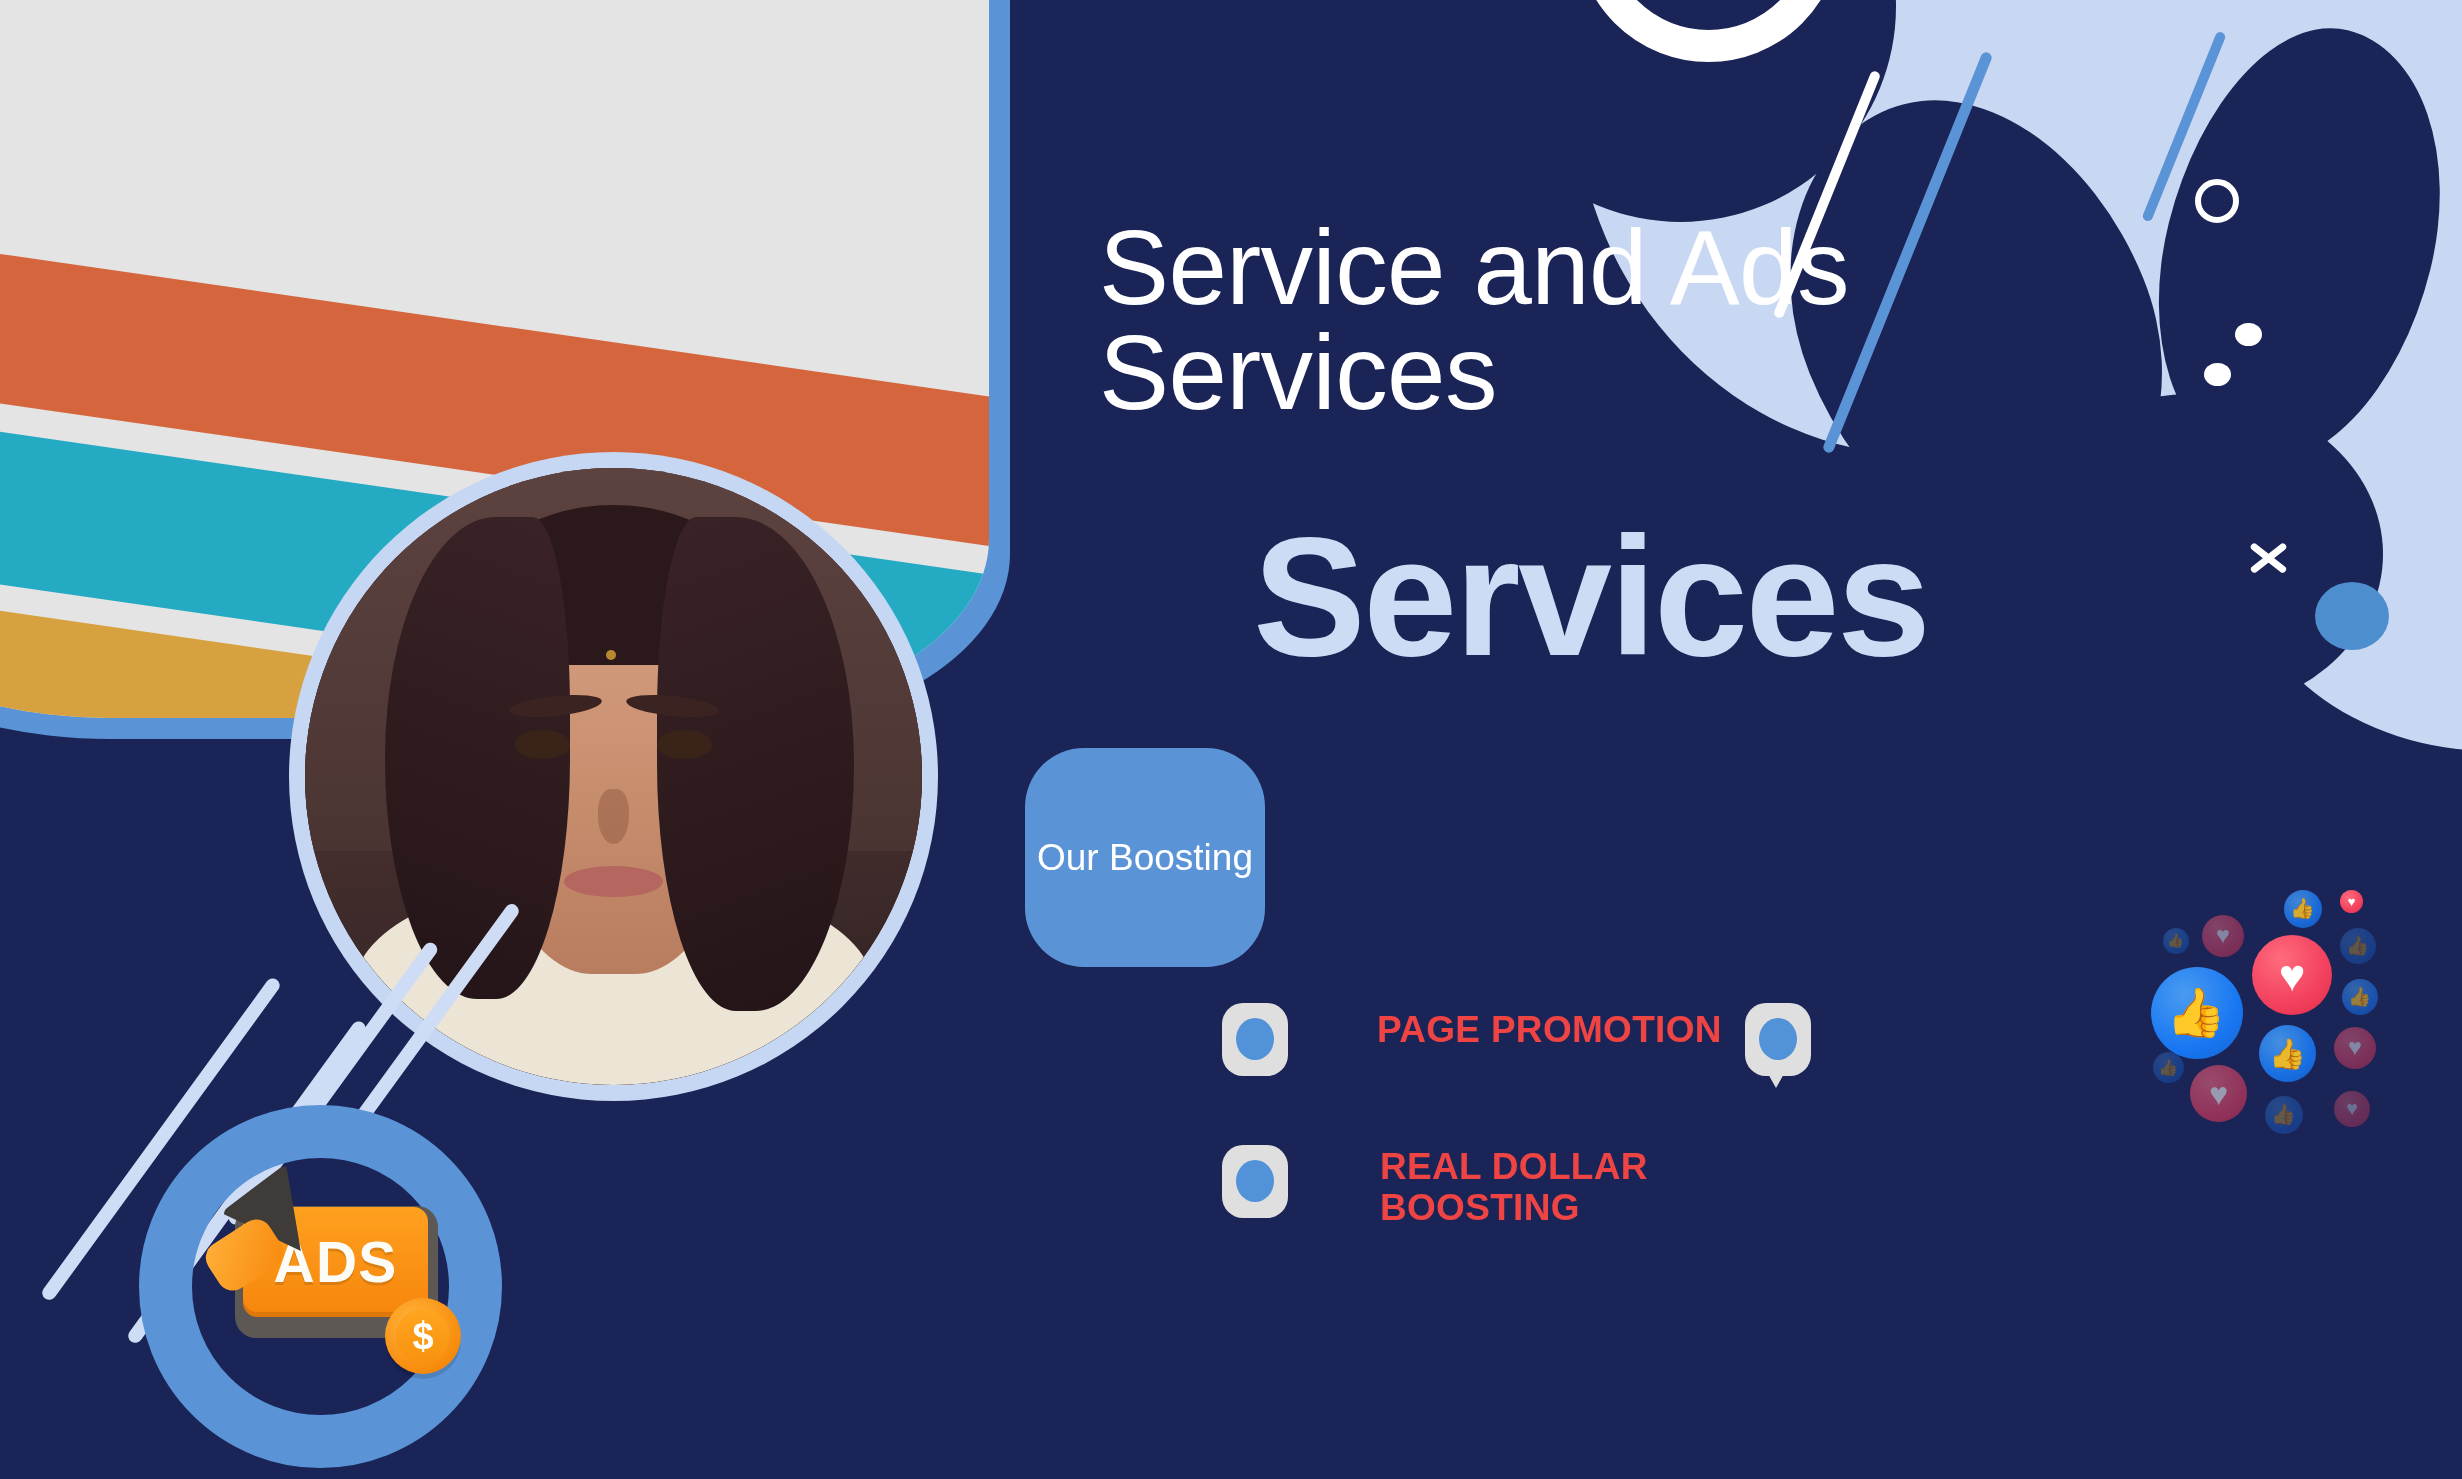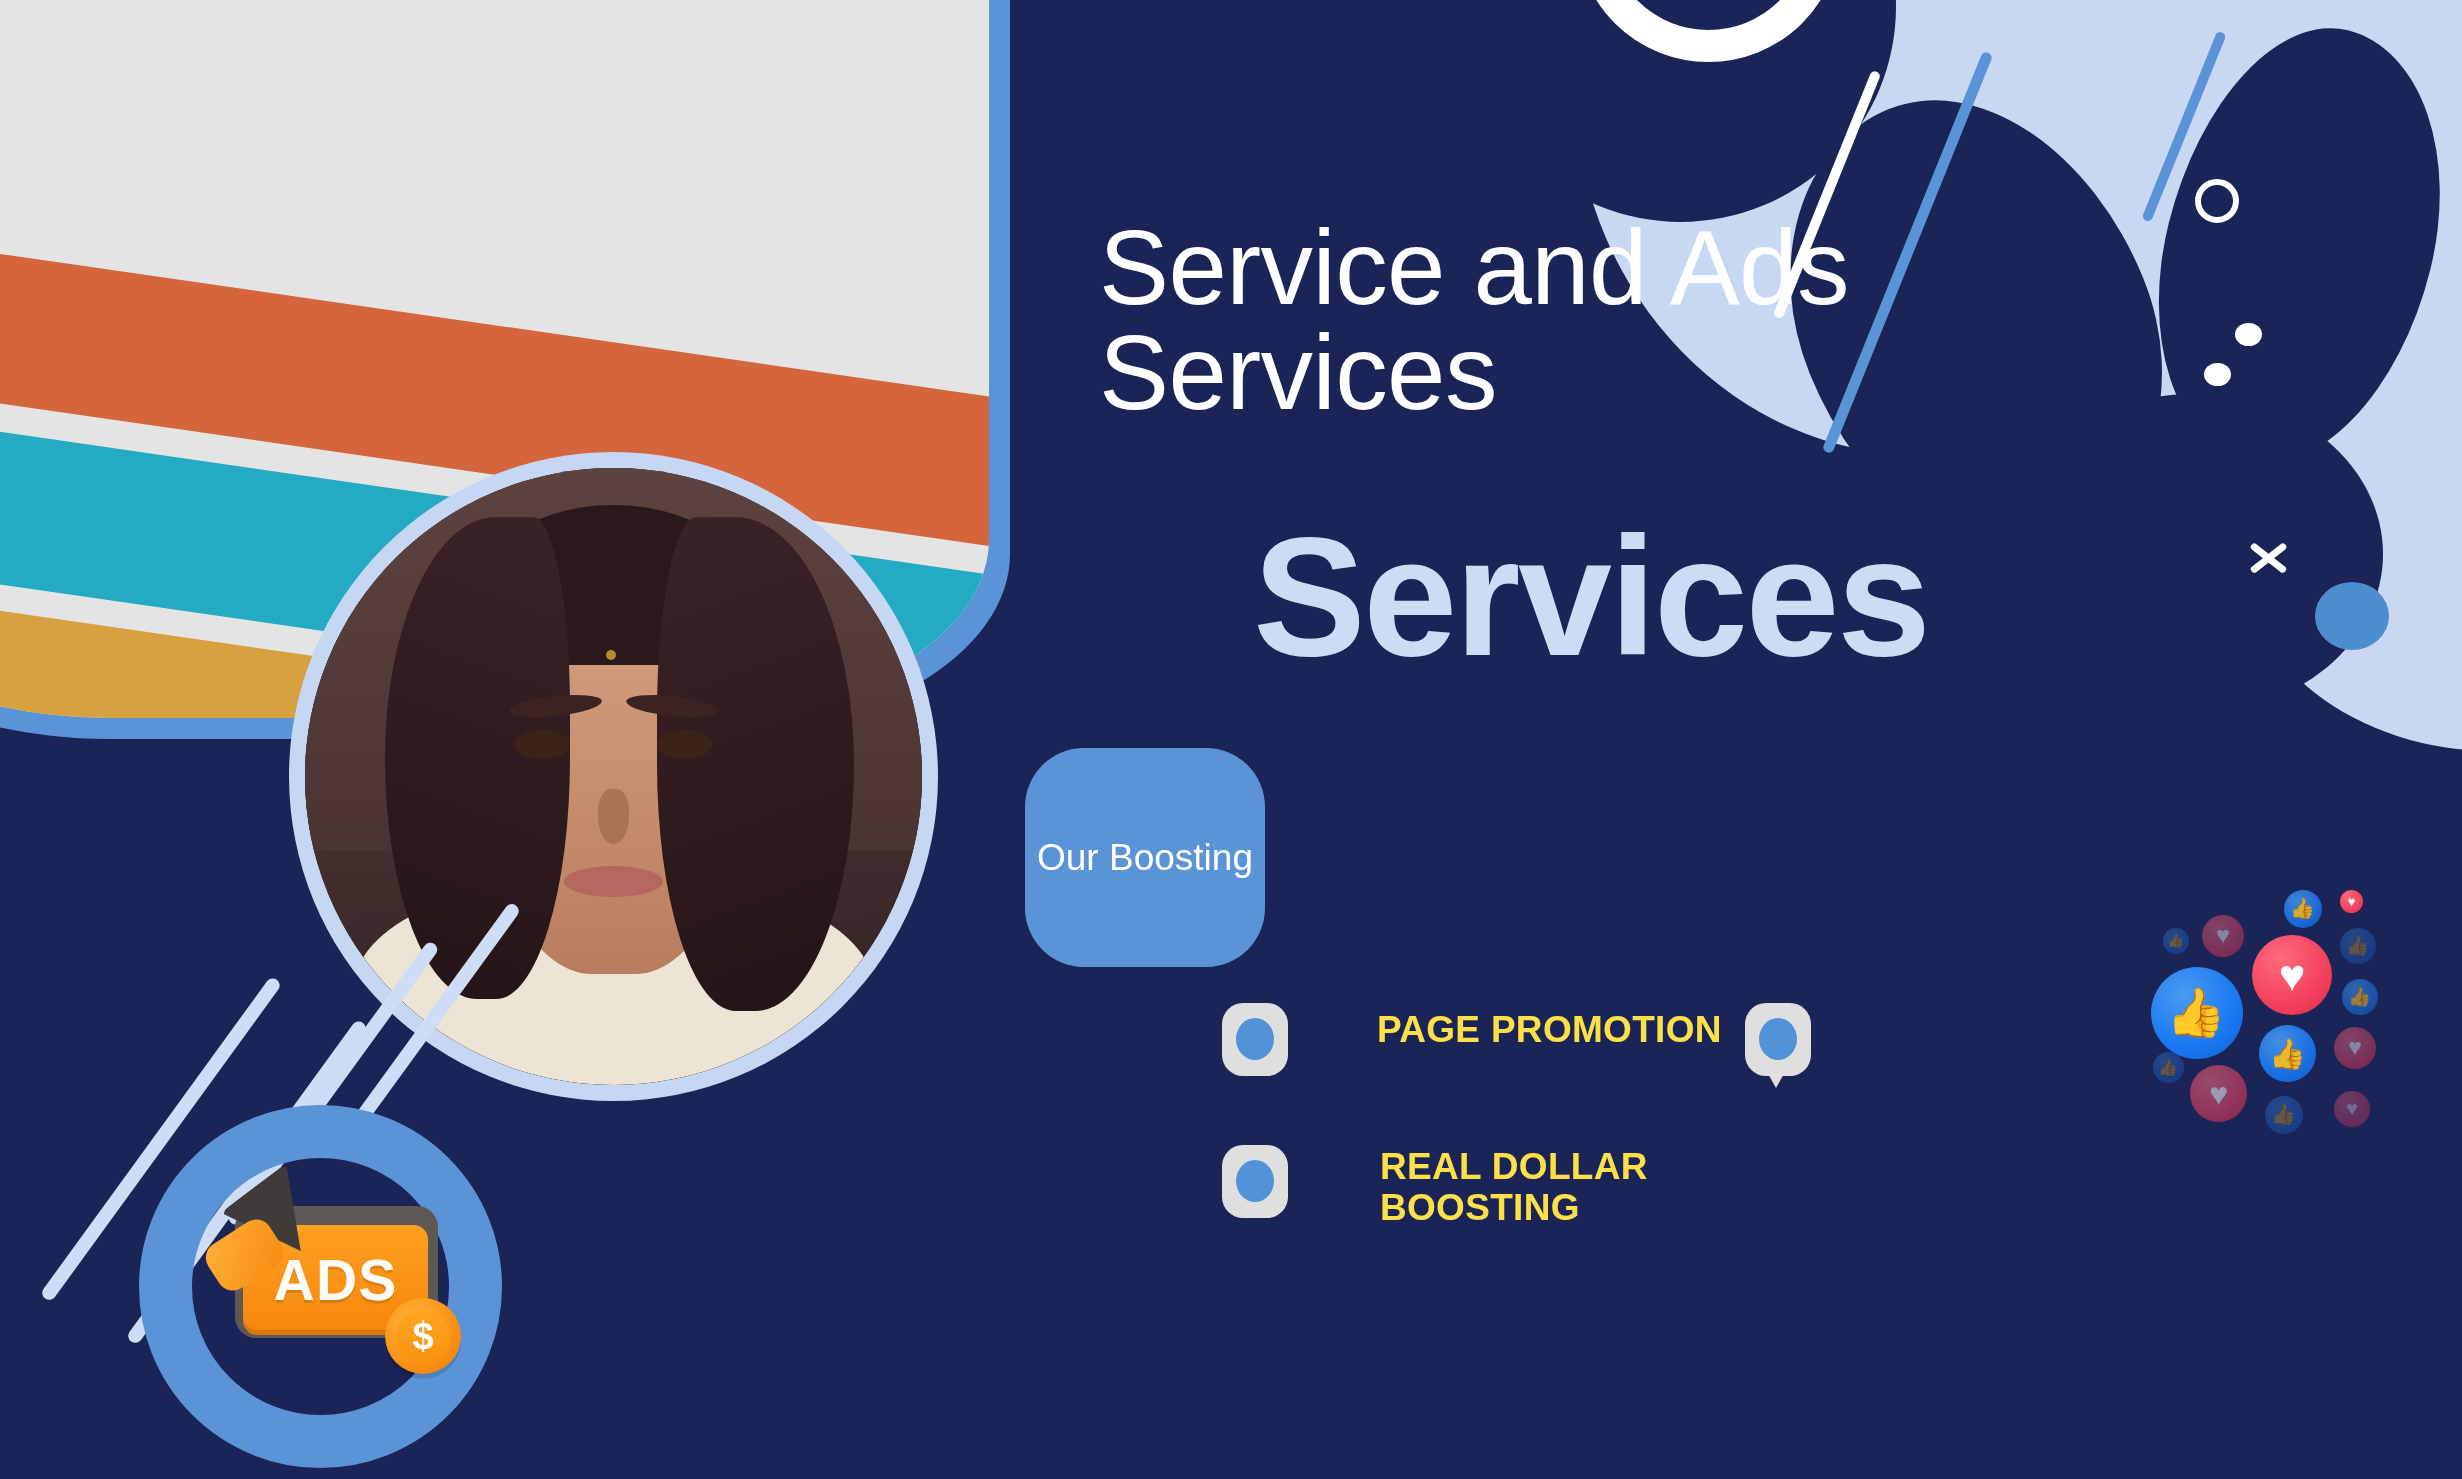--- a/index.html
+++ b/index.html
@@ -221,21 +221,21 @@
     position:absolute;
     top:1185px; left:209px;
     width:246px; height:185px;
   }
   .ads-board-shadow {
     position:absolute; top:21px; left:26px;
     width:203px; height:132px;
     background:#5d5854; border-radius:21px;
   }
   .ads-board {
-    position:absolute; top:40px; left:34px;
+    position:absolute; top:22px; left:34px;
     width:185px; height:110px;
     background:linear-gradient(180deg,#ffa01f 0%,#f6860c 100%);
     border-radius:14.8px;
     box-shadow:inset 0 -4.9px 0 rgba(0,0,0,.10);
     display:flex; align-items:center; justify-content:center;
   }
   .ads-text {
     color:#fdfbf6; font-weight:bold; font-size:57px;
     letter-spacing:1.2px; line-height:1;
     text-shadow:0 2.5px 0 rgba(0,0,0,.12);
@@ -338,21 +338,21 @@
   .svc-bullet.has-tail:after {
     content:"";
     position:absolute;
     bottom:-12.3px; left:22px;
     width:0; height:0;
     border-left:9.2px solid transparent;
     border-right:9.2px solid transparent;
     border-top:16px solid #dfdfdf;
   }
   .svc-label {
-    color:#fde047;
+    color:#ef4444;
     font-weight:bold;
     font-size:37px;
     line-height:1.13;
     letter-spacing:0.3px;
     white-space:pre-line;
   }
   .svc-i1 .svc-label { margin:8.6px 0 0 89px; }
   .svc-i2 .svc-label { margin:3.7px  0 0 92px; }
   .svc-i3 .svc-label { margin:3.7px  0 0 102px; }
   .svc-i4 .svc-label { margin:3.7px  0 0 92px; }

